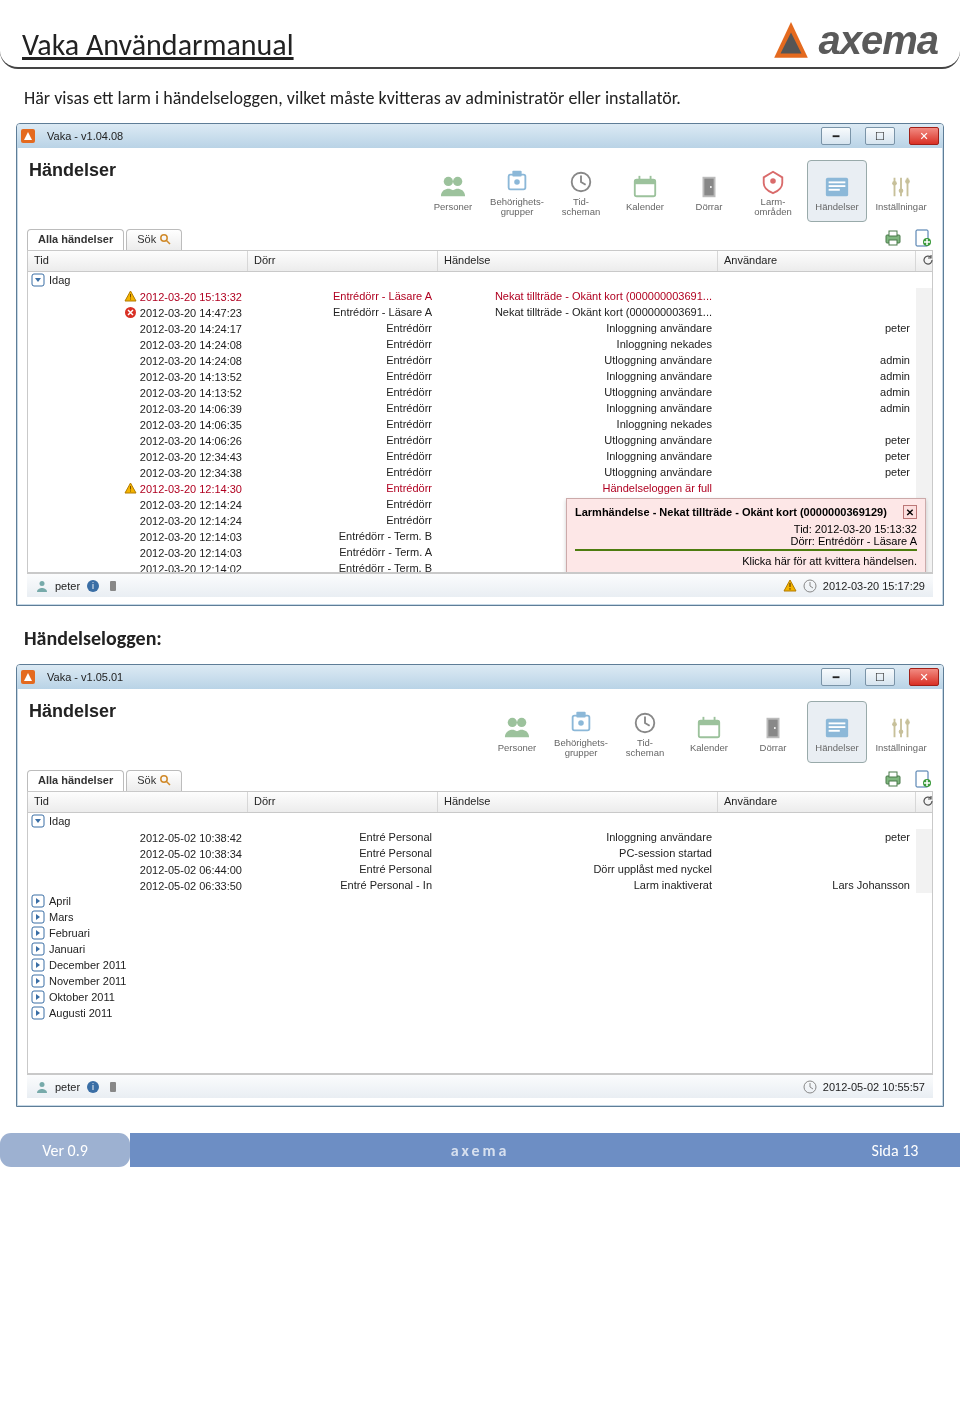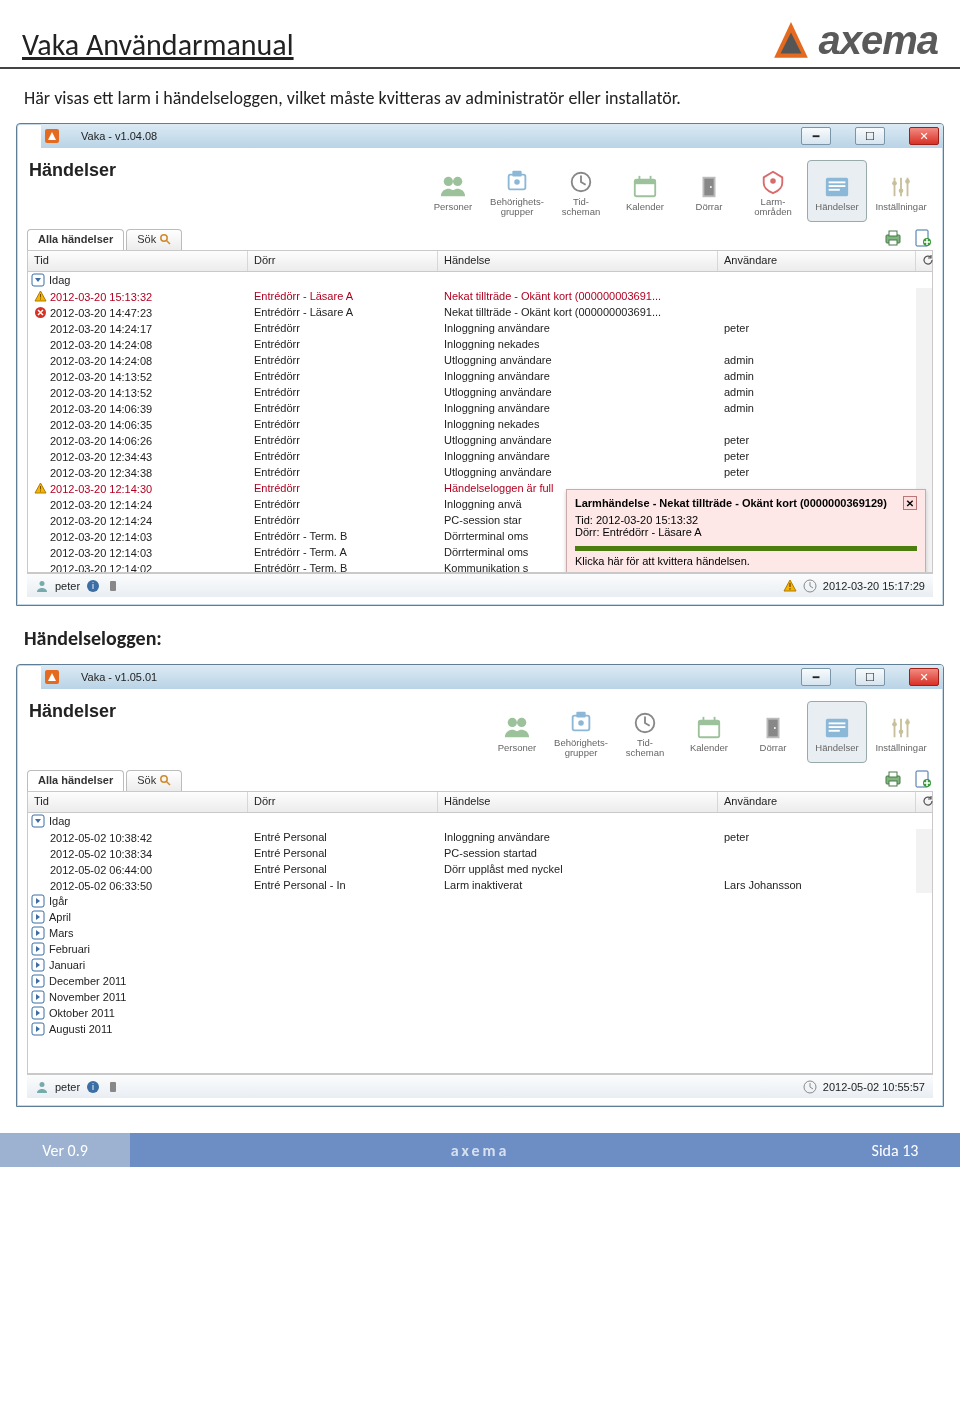--- a/index.html
+++ b/index.html
@@ -1,32 +1,32 @@
 <!DOCTYPE html>
 <html><head>
 <meta charset="utf-8">
 <style>
   * { box-sizing: border-box; margin: 0; padding: 0; }
   body { font-family: "Segoe UI", Tahoma, Arial, sans-serif; background: #fff; width: 960px; }
   
-  .page-head { display: flex; align-items: flex-end; justify-content: space-between; padding: 18px 22px 4px; border-bottom: 2px solid #444; }
+  .page-head { display: flex; align-items: flex-end; justify-content: space-between; padding: 18px 22px 4px; border-bottom: 2px solid #444; border-radius: 18px; }
   .page-head h1 { font-family: Calibri, Arial, sans-serif; font-size: 30px; font-weight: 400; text-decoration: underline; color: #222; }
   .axema-logo { display: flex; align-items: center; gap: 6px; }
   .axema-logo svg { width: 42px; height: 42px; }
   .axema-logo .word { font-family: Arial, sans-serif; font-weight: 900; font-style: italic; font-size: 40px; color: #5a5a5a; letter-spacing: -1px; }
   .intro { padding: 18px 24px 8px; font-family: Calibri, Arial, sans-serif; font-size: 18px; color: #222; }
   .section-title { padding: 20px 24px 8px; font-family: Calibri, Arial, sans-serif; font-size: 20px; font-weight: 700; color: #222; }
   .page-foot { margin-top: 26px; display: flex; align-items: stretch; height: 34px; font-family: Calibri, Arial, sans-serif; font-size: 16px; }
-  .page-foot .ver { width: 130px; background: #9db1d1; color: #fff; display: flex; align-items: center; justify-content: center; }
+  .page-foot .ver { width: 130px; background: #9db1d1; color: #fff; display: flex; align-items: center; justify-content: center; border-radius: 11px; }
   .page-foot .mid { flex: 1; background: #6d8ec4; color: #d7e0ef; display: flex; align-items: center; justify-content: center; font-weight: 700; letter-spacing: 3px; }
   .page-foot .pg { width: 130px; background: #6d8ec4; color: #fff; display: flex; align-items: center; justify-content: center; }
 
   
   .app-window { margin: 6px 16px 0; border: 1px solid #5e7d97; border-radius: 4px 4px 0 0; overflow: hidden; background: #fff; box-shadow: 0 0 0 1px #c6d8e6 inset; }
-  .titlebar { height: 24px; background: linear-gradient(#dceaf4,#b9d3e6); display: flex; align-items: center; padding: 0 4px; gap: 22px; font-size: 11px; color: #222; margin-left: 24px; }
+  .titlebar { height: 24px; background: linear-gradient(#dceaf4,#b9d3e6); display: flex; align-items: center; padding: 0 4px; gap: 12px; font-size: 11px; color: #222; }
   .titlebar .ticon { width: 14px; height: 14px; background: #e46a1f; border-radius: 2px; display: inline-flex; align-items: center; justify-content: center; }
   .titlebar .ticon svg { width: 10px; height: 10px; }
   .titlebar .spacer { flex: 1; }
   .winbtn { width: 30px; height: 18px; border: 1px solid #7a94a8; border-radius: 2px; background: linear-gradient(#f8fbfd,#d6e4ef); display: inline-flex; align-items: center; justify-content: center; margin-left: 2px; font-size: 11px; }
   .winbtn.close { background: linear-gradient(#f28b82,#d93025); color: #fff; border-color: #a02018; }
   .app-inner { padding: 8px 10px; }
 
   
   .headrow { display: flex; align-items: flex-start; justify-content: space-between; padding: 4px 2px 6px; }
   .headrow h2 { font-family: Arial, sans-serif; font-size: 18px; font-weight: 700; color: #222; }
@@ -43,33 +43,33 @@
   .tab .mag { display: inline-block; vertical-align: -2px; margin-left: 3px; }
   .righticons { display: flex; gap: 10px; align-items: center; padding-bottom: 2px; }
   .ri { width: 20px; height: 20px; }
 
   
   .grid { border: 1px solid #c9c9c9; border-top: none; }
   .ghead, .grow { display: grid; grid-template-columns: 220px 190px 280px 1fr 16px; font-size: 11px; }
   .ghead { background: linear-gradient(#fdfdfd,#ececec); border-bottom: 1px solid #c9c9c9; position: relative; }
   .ghead > div { padding: 3px 6px; border-right: 1px solid #d7d7d7; color: #222; }
   .ghead > div:last-child { border-right: none; text-align: center; }
-  .gbody { max-height: 300px; overflow: hidden; position: relative; }
+  .gbody { max-height: 300px; overflow: hidden; position: relative; text-align: right; }
   .grow > div { padding: 1.5px 6px; color: #222; white-space: nowrap; overflow: hidden; text-overflow: ellipsis; }
   .grow > div:last-child { background: #f2f2f2; }
   .grow.red > div { color: #b00020; }
   .grouprow { display: flex; align-items: center; gap: 4px; background: #fff; font-size: 11px; padding: 1px 3px; color: #222; }
   .grouprow .gicon { width: 14px; height: 14px; }
   .rowicon { width: 13px; height: 13px; display: inline-block; vertical-align: -2px; margin-right: 3px; }
 
   
   .popup { position: absolute; right: 6px; bottom: -2px; width: 360px; background: #fde7e7; border: 1px solid #caa; font-size: 11px; padding: 6px 8px; box-shadow: 0 2px 4px rgba(0,0,0,.2); }
   .popup .pt { font-weight: 700; margin-bottom: 4px; display: flex; justify-content: space-between; align-items: center; }
   .popup .pt .cx { width: 14px; height: 14px; border: 1px solid #b77; display: inline-flex; align-items: center; justify-content: center; font-size: 10px; background: #fcdede; }
-  .popup .msg { margin-top: 8px; border-top: 5px solid #4d7c0f; padding-top: 4px; }
+  .popup .msg { margin-top: 2px; border-top: 2px solid #4d7c0f; padding-top: 4px; }
 
   
   .statusbar { height: 24px; border-top: 1px solid #c9c9c9; background: linear-gradient(#fbfcfd,#e9eef3); display: flex; align-items: center; justify-content: space-between; padding: 0 8px; font-size: 11px; color: #222; }
   .statusbar .sleft { display: flex; align-items: center; gap: 6px; }
   .statusbar .sright { display: flex; align-items: center; gap: 6px; }
   .sicon { width: 14px; height: 14px; display: inline-block; }
 
   .gbody2 { height: 260px; }
 </style>
 </head>
@@ -554,27 +554,20 @@
             <div>Entré Personal - In</div>
             <div>Larm inaktiverat</div>
             <div>Lars Johansson</div>
             <div></div>
           </div>
           <div class="grouprow">
             <svg class="gicon" viewBox="0 0 14 14">
               <rect x="1" y="1" width="12" height="12" rx="2" fill="#fff" stroke="#3a6ea5"></rect>
               <path d="M5 4l4 3-4 3" fill="#3a6ea5"></path>
             </svg>
-            <span>Igår</span>
-          </div>
-          <div class="grouprow">
-            <svg class="gicon" viewBox="0 0 14 14">
-              <rect x="1" y="1" width="12" height="12" rx="2" fill="#fff" stroke="#3a6ea5"></rect>
-              <path d="M5 4l4 3-4 3" fill="#3a6ea5"></path>
-            </svg>
             <span>April</span>
           </div>
           <div class="grouprow">
             <svg class="gicon" viewBox="0 0 14 14">
               <rect x="1" y="1" width="12" height="12" rx="2" fill="#fff" stroke="#3a6ea5"></rect>
               <path d="M5 4l4 3-4 3" fill="#3a6ea5"></path>
             </svg>
             <span>Mars</span>
           </div>
           <div class="grouprow">

